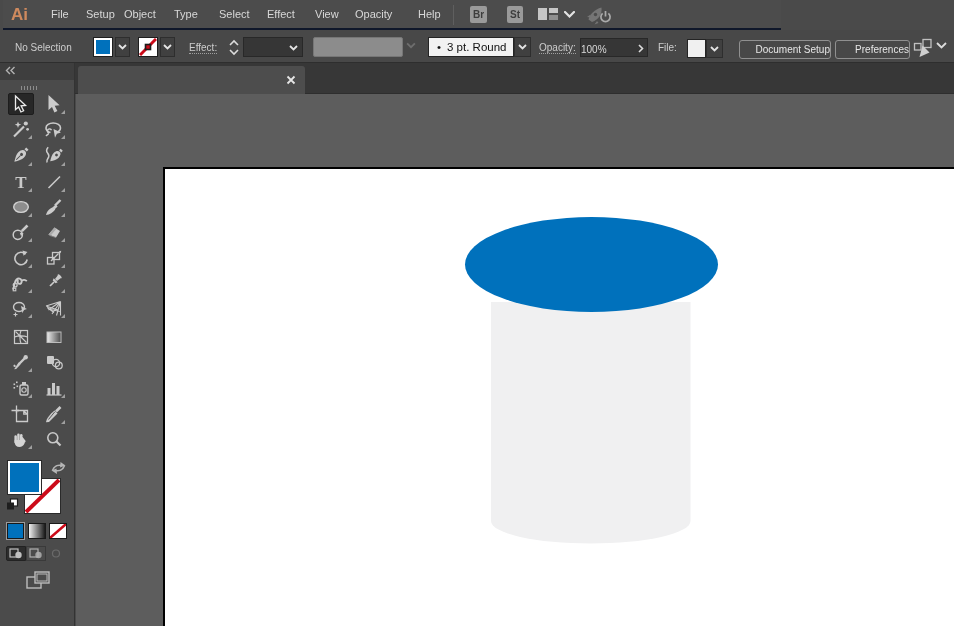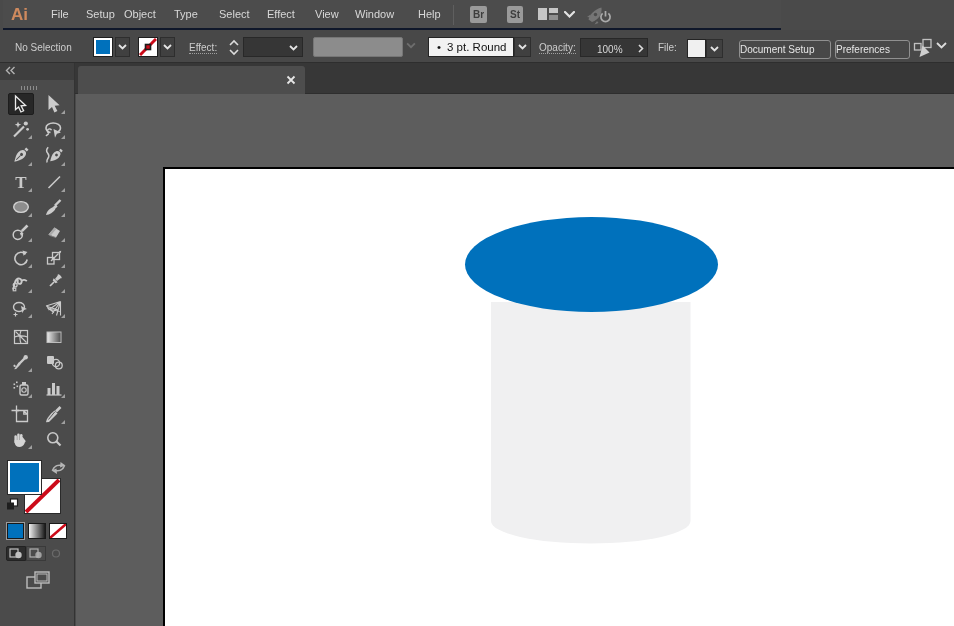--- a/index.html
+++ b/index.html
@@ -5,40 +5,40 @@
 .abs{position:absolute}
 #menubar{position:absolute;left:3px;top:0;width:778px;height:30px;background:#4c4c4c;border-bottom:2px solid #0f172a}
 .mi{position:absolute;top:0;height:30px;line-height:29px;font-size:11px;color:#d8d8d8}
 #ailogo{position:absolute;left:8px;top:3px;width:24px;height:24px;color:#cf8a5e;font-weight:bold;font-size:17px;line-height:24px}
 .ibox{position:absolute;top:6px;width:17px;height:17px;background:#9a9a9a;border-radius:2px;color:#3d3d3d;font-weight:bold;font-size:10px;text-align:center;line-height:17px}
 #controlbar{position:absolute;left:0;top:30px;width:954px;height:33px;background:#484848;border-bottom:1px solid #2e2e2e}
 .cl{position:absolute;font-size:10px;color:#cdcdcd}
 .dotu{border-bottom:1px dotted #a0a0a0}
 .chevbtn{position:absolute;background:#404040;border:1px solid #2e2e2e;display:flex;align-items:center;justify-content:center}
 .combo{position:absolute;background:#363636;border:1px solid #282828}
-.btn{position:absolute;height:19px;border:1px solid #909090;border-radius:3px;color:#e6e6e6;font-size:10px;text-align:left;line-height:17px;background:transparent}
+.btn{position:absolute;height:19px;border:1px solid #909090;border-radius:3px;color:#e6e6e6;font-size:10px;text-align:right;line-height:17px;background:transparent}
 #tabrow{position:absolute;left:75px;top:63px;width:879px;height:31px;background:#373737;border-bottom:1px solid #2e2e2e}
 #tab{position:absolute;left:3px;top:3px;width:227px;height:28px;background:#4d4d4d;border-radius:3px 3px 0 0;color:#e8e8e8;font-size:11.5px;line-height:28px}
 #toolbar{position:absolute;left:0;top:63px;width:75px;height:563px;background:#4b4b4b;border-right:1px solid #333}
 #canvas{position:absolute;left:76px;top:94px;width:878px;height:532px;background:#5d5d5d}
 #art{position:absolute;left:87px;top:73px;right:0;bottom:0;background:#fff;border-top:2px solid #000;border-left:2px solid #000}
 .tool{position:absolute;width:26px;height:23px;display:flex;align-items:center;justify-content:center}
 .sub{position:absolute;right:2px;bottom:2px;width:0;height:0;border-left:4px solid transparent;border-bottom:4px solid #9f9f9f}
 </style></head><body>
 
 <div id="menubar">
   <div id="ailogo">Ai</div>
   <span class="mi" style="left:48px">File</span>
   <span class="mi" style="left:83px">Setup</span>
   <span class="mi" style="left:121px">Object</span>
   <span class="mi" style="left:171px">Type</span>
   <span class="mi" style="left:216px">Select</span>
   <span class="mi" style="left:264px">Effect</span>
   <span class="mi" style="left:312px">View</span>
-  <span class="mi" style="left:352px">Window</span>
+  <span class="mi" style="left:352px">Opacity</span>
   <span class="mi" style="left:415px">Help</span>
   <div class="abs" style="left:450px;top:5px;width:1px;height:20px;background:#5f5f5f"></div>
   <div class="ibox" style="left:467px">Br</div>
   <div class="ibox" style="left:504px;width:16px">St</div>
   <svg class="abs" style="left:535px;top:8px" width="20" height="14" viewBox="0 0 20 14">
     <rect x="0" y="0" width="9" height="12" fill="#c6c6c6"></rect>
     <rect x="11" y="0" width="9" height="5" fill="#c6c6c6"></rect>
     <rect x="11" y="7" width="9" height="5" fill="#8e8e8e"></rect>
   </svg>
   <svg class="abs" style="left:561px;top:11px" width="11" height="7" viewBox="0 0 11 7">
@@ -100,21 +100,21 @@
     <span style="position:absolute;left:8px;top:0">•</span>
     <span style="position:absolute;left:18px;top:0">3 pt. Round</span>
   </div>
   <div class="chevbtn" style="left:514px;top:7px;width:17px;height:20px">
     <svg width="9" height="6" viewBox="0 0 9 6">
         <path d="M1,1 L4.5,4.5 L8,1" stroke="#e4e4e4" stroke-width="1.8" fill="none"></path>
       </svg>
   </div>
   <span class="cl dotu" style="left:539px;top:12px">Opacity:</span>
   <div class="combo" style="left:580px;top:8px;width:68px;height:19px;color:#d8d8d8;font-size:10px;line-height:21px">
-    <span style="position:absolute;left:16px">100%</span>
+    <span style="position:absolute;left:0">100%</span>
     <svg style="position:absolute;right:3px;top:5px" width="6" height="9" viewBox="0 0 6 9">
         <path d="M1,1 L4.5,4.5 L1,8" stroke="#dcdcdc" stroke-width="1.6" fill="none"></path>
       </svg>
   </div>
   <span class="cl" style="left:658px;top:12px">File:</span>
   <div class="abs" style="left:687px;top:9px;width:19px;height:19px;background:#f0f0f0;border:1px solid #242424"></div>
   <div class="chevbtn" style="left:706px;top:9px;width:17px;height:19px">
     <svg width="9" height="6" viewBox="0 0 9 6">
         <path d="M1,1 L4.5,4.5 L8,1" stroke="#e4e4e4" stroke-width="1.8" fill="none"></path>
       </svg>

